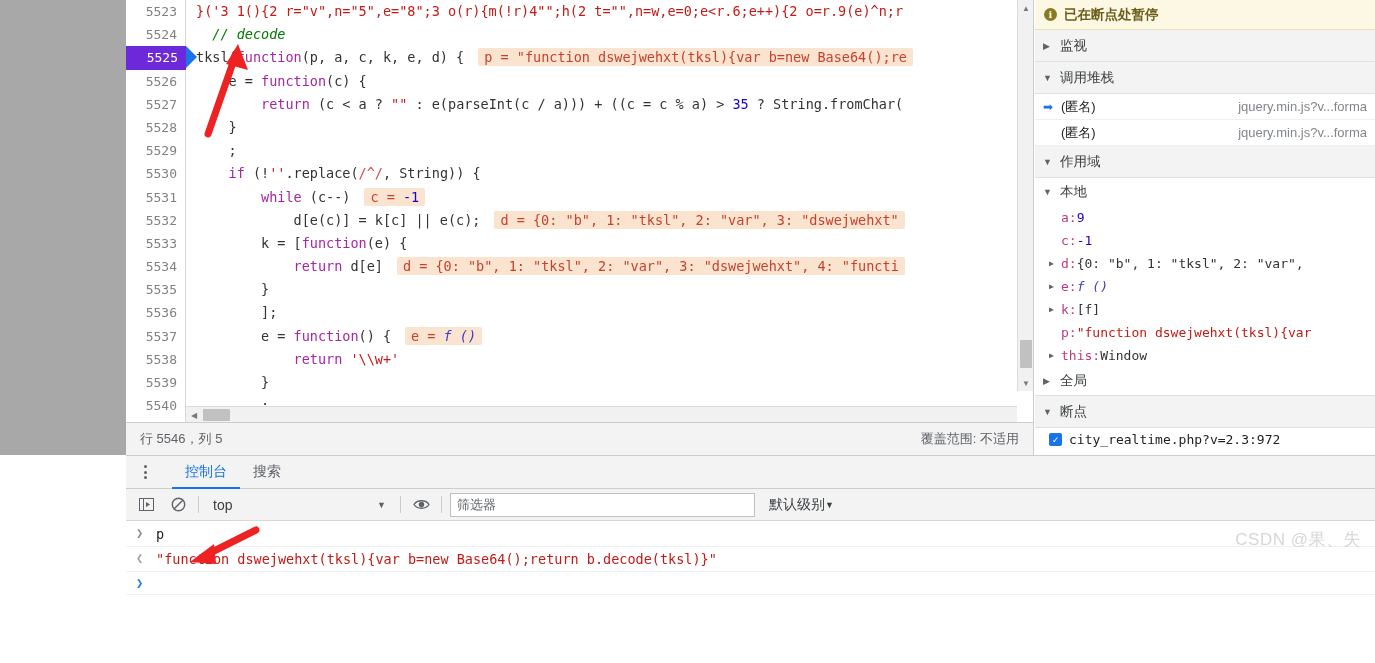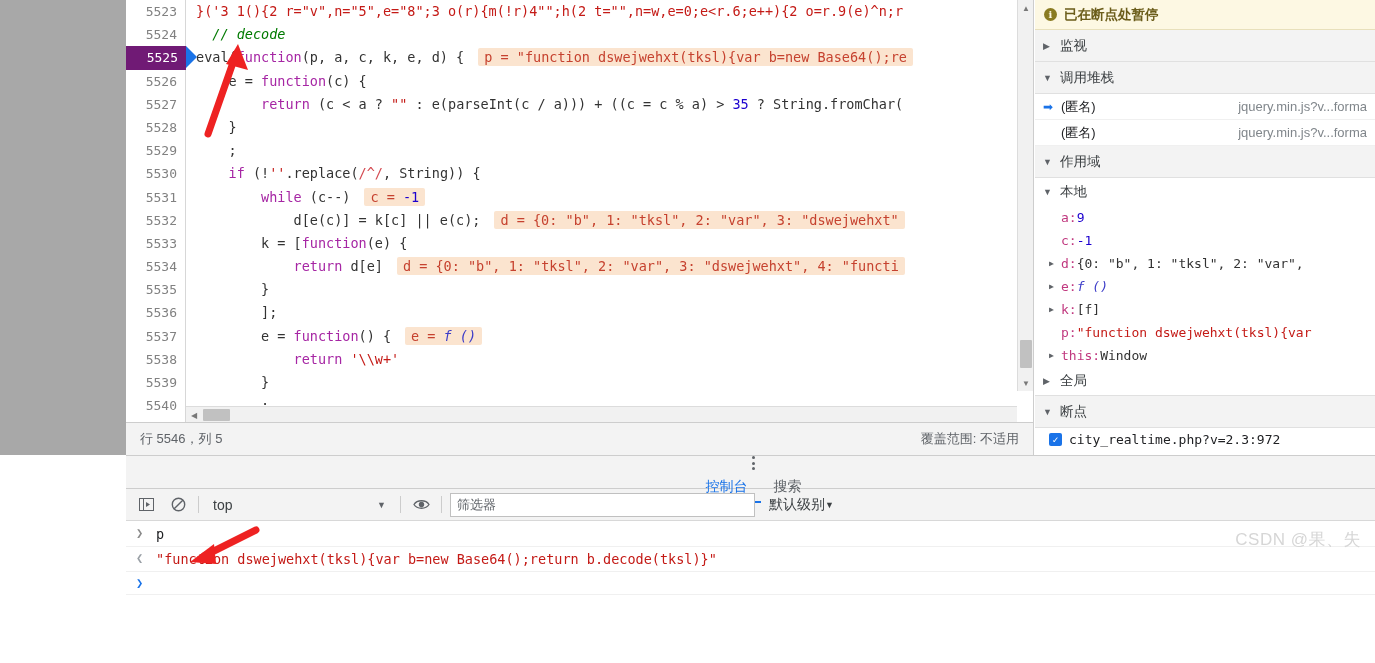--- a/index.html
+++ b/index.html
@@ -34,21 +34,21 @@
   .code-rows { position: absolute; left: 0; top: 0; }
   .code-row { display: flex; height: 23.2px; line-height: 23.2px; white-space: pre; }
   .gutter {
     width: 60px; min-width: 60px; text-align: right; padding-right: 8px;
     color: #818181; background: #ffffff;
     font-family: "DejaVu Sans Mono", monospace; font-size: 13px;
     border-right: 1px solid #d7d7d7;
     position: relative;
   }
   .code-row.active .gutter {
-    background: #701a75; color: #ffffff; border-right: none;
+    background: #6d28d9; color: #ffffff; border-right: none;
   }
   .code-row.active .gutter::after {
     content: ""; position: absolute; right: -11px; top: 0;
     border-top: 11.6px solid transparent;
     border-bottom: 11.6px solid transparent;
     border-left: 11px solid #1a73e8;
   }
   .code-text {
     padding-left: 10px;
     font-family: "DejaVu Sans Mono", monospace; font-size: 13.5px;
@@ -168,21 +168,21 @@
   }
   .sidebar-rule { height: 1px; background: #e0e0e0; }
 
   
   .drawer {
     position: absolute; left: 126px; top: 455px; right: 0; bottom: 0;
     background: #ffffff; border-top: 1px solid #cdcdcd;
   }
   .drawer-tabs {
     height: 33px; background: #f3f3f3; border-bottom: 1px solid #cdcdcd;
-    display: flex; align-items: center; padding-left: 6px; gap: 0; flex-direction: column;
+    display: flex; align-items: center; padding-left: 6px; gap: 14px;
   }
   .kebab {
     width: 26px; height: 26px; display: flex; flex-direction: column;
     align-items: center; justify-content: center; gap: 2.5px;
   }
   .kebab i { width: 3px; height: 3px; background: #5f6368; border-radius: 50%; display: block; }
   .dtab {
     height: 33px; padding: 0 13px; display: flex; align-items: center;
     font-size: 14px; color: #5f6368;
   }
@@ -239,21 +239,21 @@
 <div id="app">
 
   <div class="left-void"></div>
   <div class="left-void-lower"></div>
 
   <div class="code-panel">
     <div class="code-scroll">
       <div class="code-rows" id="code-rows">
           <div class="code-row"><div class="gutter">5523</div><div class="code-text"><span class="tok-str">}('3 1(){2 r="v",n="5",e="8";3 o(r){m(!r)4"";h(2 t="",n=w,e=0;e&lt;r.6;e++){2 o=r.9(e)^n;r</span></div></div>
           <div class="code-row"><div class="gutter">5524</div><div class="code-text"><span class="tok-com">  // decode</span></div></div>
-          <div class="code-row active"><div class="gutter">5525</div><div class="code-text"><span class="tok-plain">eval</span><span class="tok-plain">(</span><span class="tok-kw">function</span><span class="tok-plain">(p, a, c, k, e, d) {</span><span class="inline-hint">p = "function dswejwehxt(tksl){var b=new Base64();re</span></div></div>
+          <div class="code-row active"><div class="gutter">5525</div><div class="code-text"><span class="tok-plain">tksl</span><span class="tok-plain">(</span><span class="tok-kw">function</span><span class="tok-plain">(p, a, c, k, e, d) {</span><span class="inline-hint">p = "function dswejwehxt(tksl){var b=new Base64();re</span></div></div>
           <div class="code-row"><div class="gutter">5526</div><div class="code-text"><span class="tok-plain">    e = </span><span class="tok-kw">function</span><span class="tok-plain">(c) {</span></div></div>
           <div class="code-row"><div class="gutter">5527</div><div class="code-text"><span class="tok-plain">        </span><span class="tok-kw">return</span><span class="tok-plain"> (c &lt; a ? </span><span class="tok-str">""</span><span class="tok-plain"> : e(parseInt(c / a))) + ((c = c % a) &gt; </span><span class="tok-num">35</span><span class="tok-plain"> ? String.fromChar(</span></div></div>
           <div class="code-row"><div class="gutter">5528</div><div class="code-text"><span class="tok-plain">    }</span></div></div>
           <div class="code-row"><div class="gutter">5529</div><div class="code-text"><span class="tok-plain">    ;</span></div></div>
           <div class="code-row"><div class="gutter">5530</div><div class="code-text"><span class="tok-plain">    </span><span class="tok-kw">if</span><span class="tok-plain"> (!</span><span class="tok-str">''</span><span class="tok-plain">.replace(</span><span class="tok-red">/^/</span><span class="tok-plain">, String)) {</span></div></div>
           <div class="code-row"><div class="gutter">5531</div><div class="code-text"><span class="tok-plain">        </span><span class="tok-kw">while</span><span class="tok-plain"> (c--)</span><span class="inline-hint">c = <span class="hv">-1</span></span></div></div>
           <div class="code-row"><div class="gutter">5532</div><div class="code-text"><span class="tok-plain">            d[e(c)] = k[c] || e(c);</span><span class="inline-hint">d = {0: "b", 1: "tksl", 2: "var", 3: "dswejwehxt"</span></div></div>
           <div class="code-row"><div class="gutter">5533</div><div class="code-text"><span class="tok-plain">        k = [</span><span class="tok-kw">function</span><span class="tok-plain">(e) {</span></div></div>
           <div class="code-row"><div class="gutter">5534</div><div class="code-text"><span class="tok-plain">            </span><span class="tok-kw">return</span><span class="tok-plain"> d[e]</span><span class="inline-hint">d = {0: "b", 1: "tksl", 2: "var", 3: "dswejwehxt", 4: "functi</span></div></div>
           <div class="code-row"><div class="gutter">5535</div><div class="code-text"><span class="tok-plain">        }</span></div></div>

